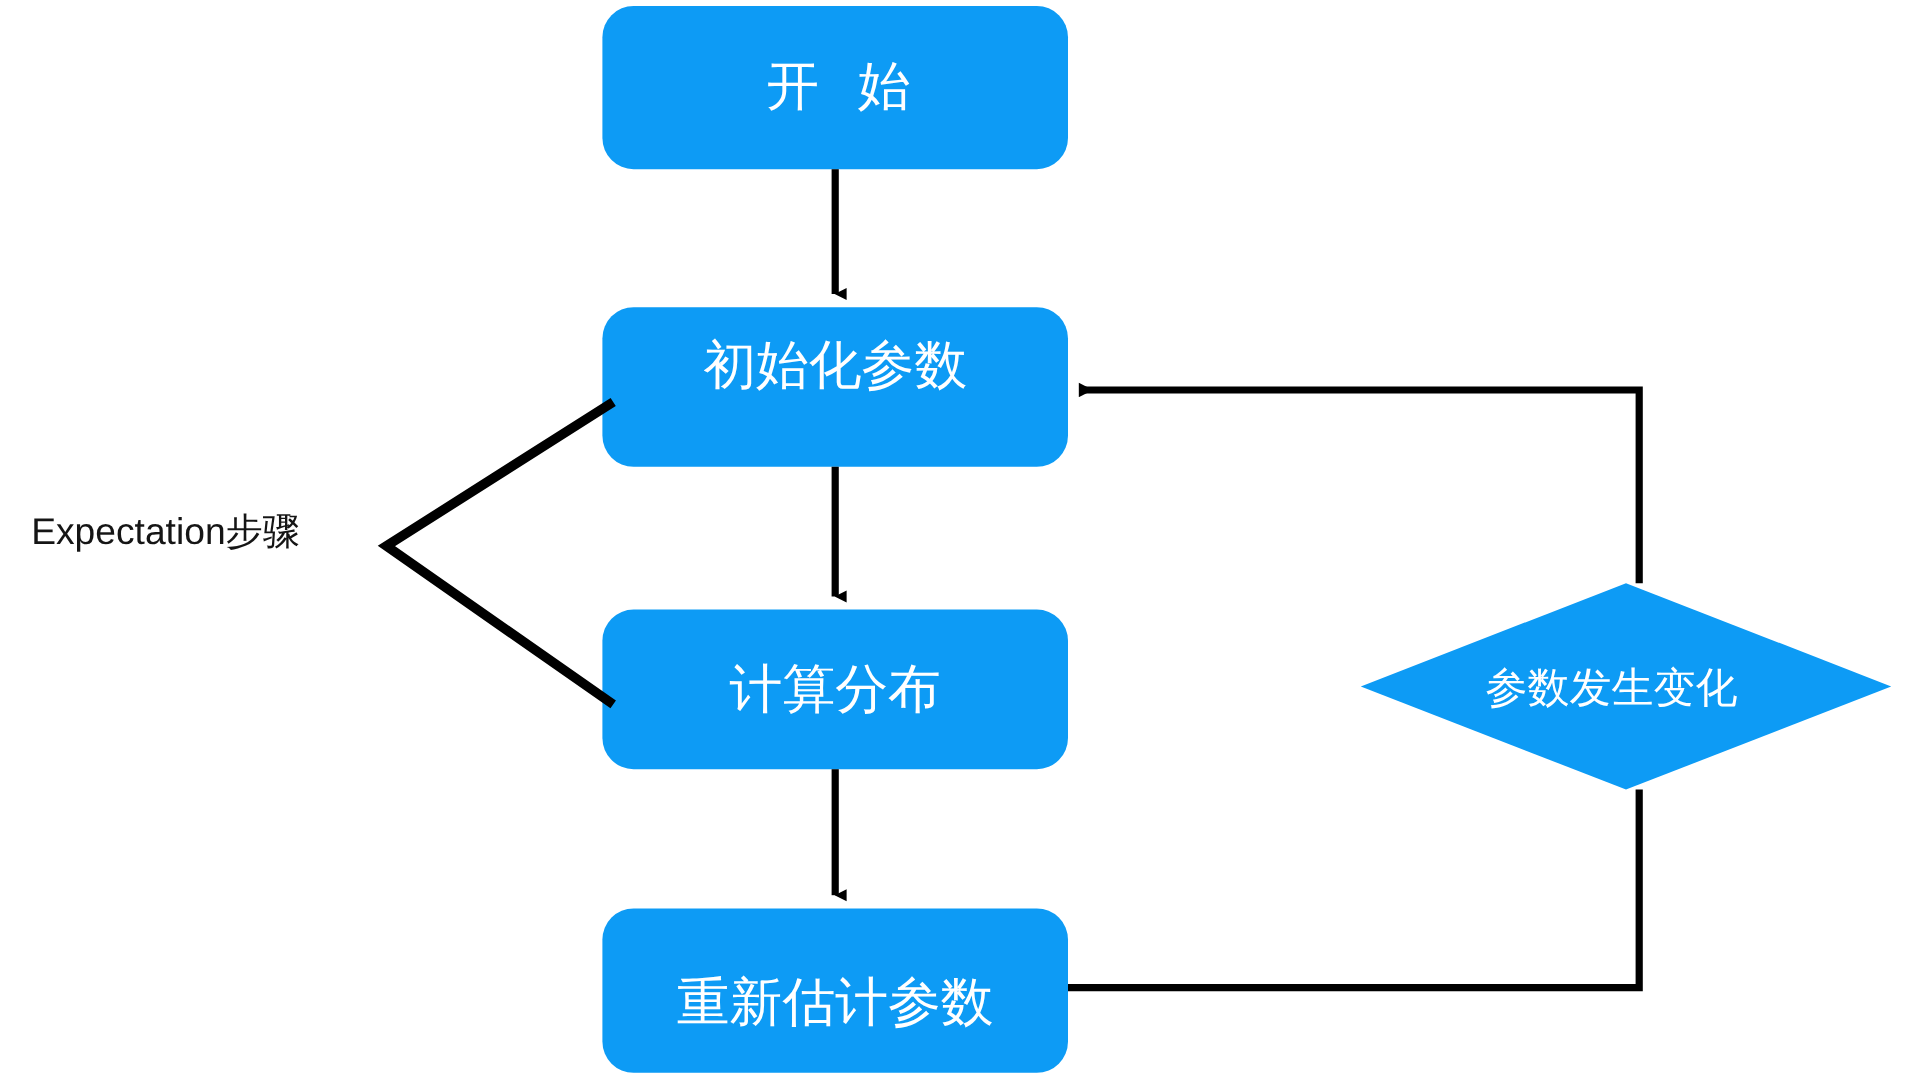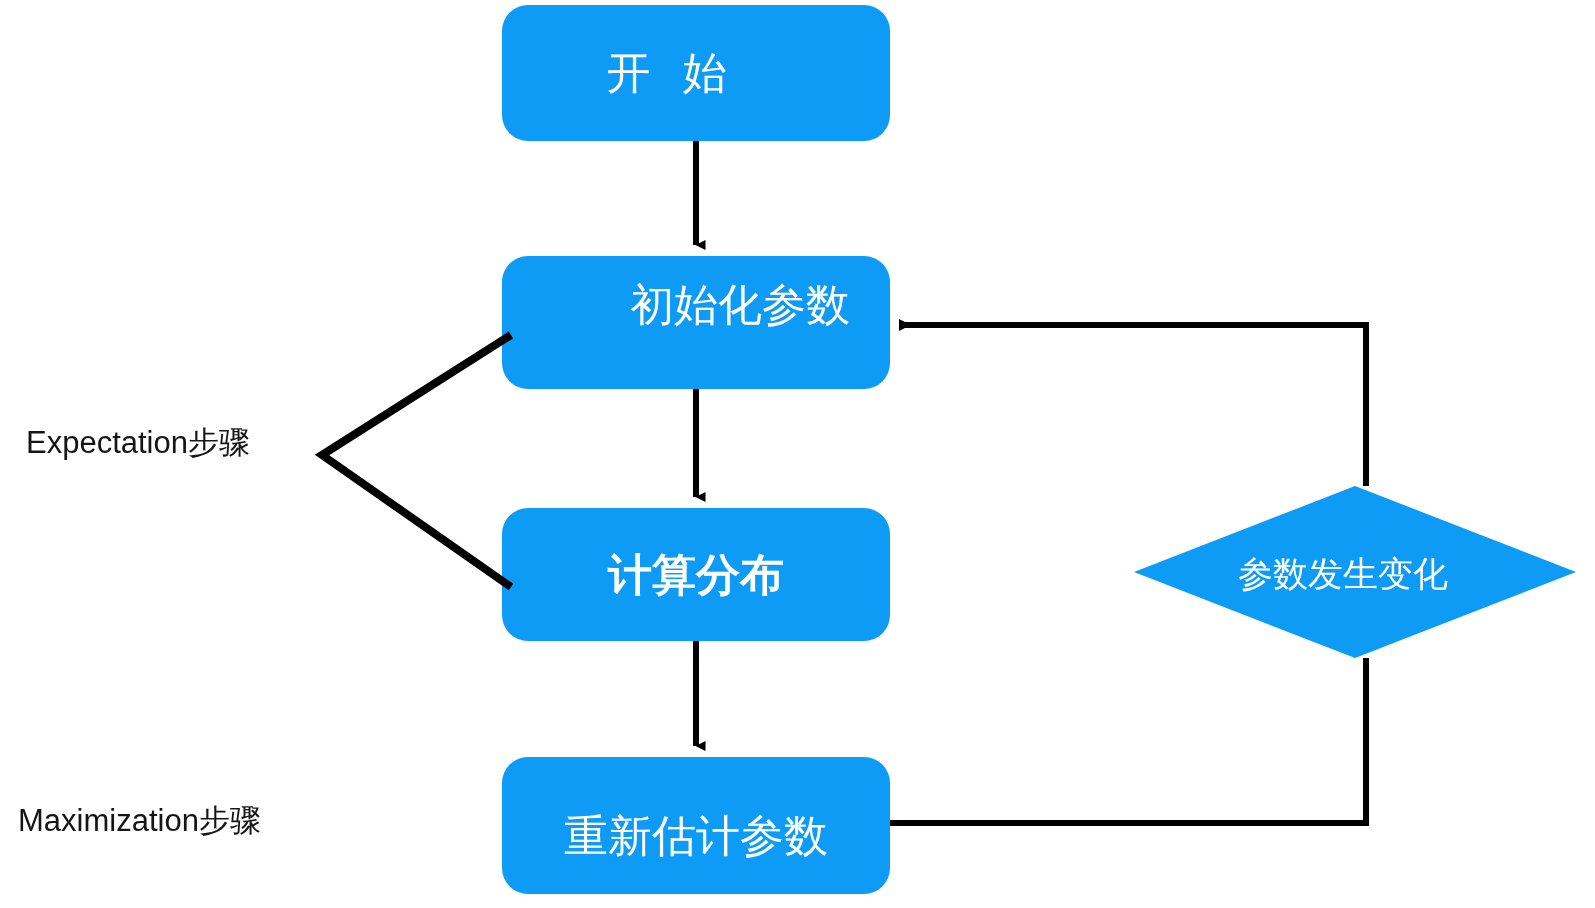--- a/index.html
+++ b/index.html
@@ -34,23 +34,23 @@
     pointer-events: none;
   }
   .step-label {
     position: absolute;
     color: #151515;
     font-weight: normal;
     font-size: 31px;
     white-space: nowrap;
     line-height: 1;
   }
-  .n-start   { left: 474px; top: 5px;   width: 388px; height: 136px; font-size: 44px; display: flex; align-items: center; justify-content: center; letter-spacing: 0.06em; }
-  .n-init    { left: 502px; top: 256px; width: 388px; height: 98px; font-size: 44px; display: flex; align-items: center; justify-content: center; padding-left: 44px; }
-  .n-dist    { left: 502px; top: 508px; width: 388px; height: 133px; font-size: 44px; display: flex; align-items: center; justify-content: center; font-weight: bold; }
+  .n-start   { left: 506px; top: 5px;   width: 388px; height: 136px; font-size: 44px; display: flex; align-items: center; justify-content: center; letter-spacing: 0.06em; }
+  .n-init    { left: 502px; top: 256px; width: 388px; height: 98px; font-size: 44px; display: flex; align-items: center; justify-content: center; }
+  .n-dist    { left: 502px; top: 508px; width: 388px; height: 133px; font-size: 44px; display: flex; align-items: center; justify-content: center; }
   .n-reest   { left: 502px; top: 757px; width: 388px; height: 157px; font-size: 44px; display: flex; align-items: center; justify-content: center; }
   .n-decide  { left: 1268px; top: 522px; width: 150px; height: 104px; font-size: 35px; display: flex; align-items: center; justify-content: center; }
   .lbl-exp   { left: 26px;  top: 427px; }
   .lbl-max   { left: 18px;  top: 805px; }
 </style>
 </head>
 <body>
 
 <div id="canvas">
 
@@ -91,15 +91,14 @@
 
   <div class="node-label n-reest">重新估计参数</div>
 
   <div class="node-label n-decide">
     <span>参数发</span>
     <span>生变化</span>
   </div>
 
   <div class="step-label lbl-exp">Expectation步骤</div>
 
-  <div class="step-label lbl-max">Maximization步骤</div>
 
 </div>
 
 </body></html>

